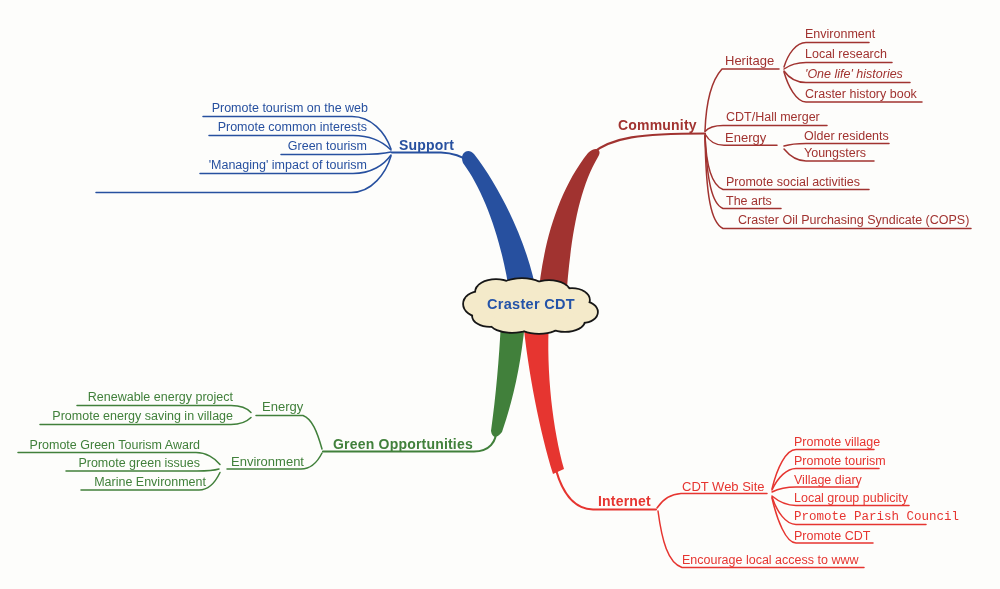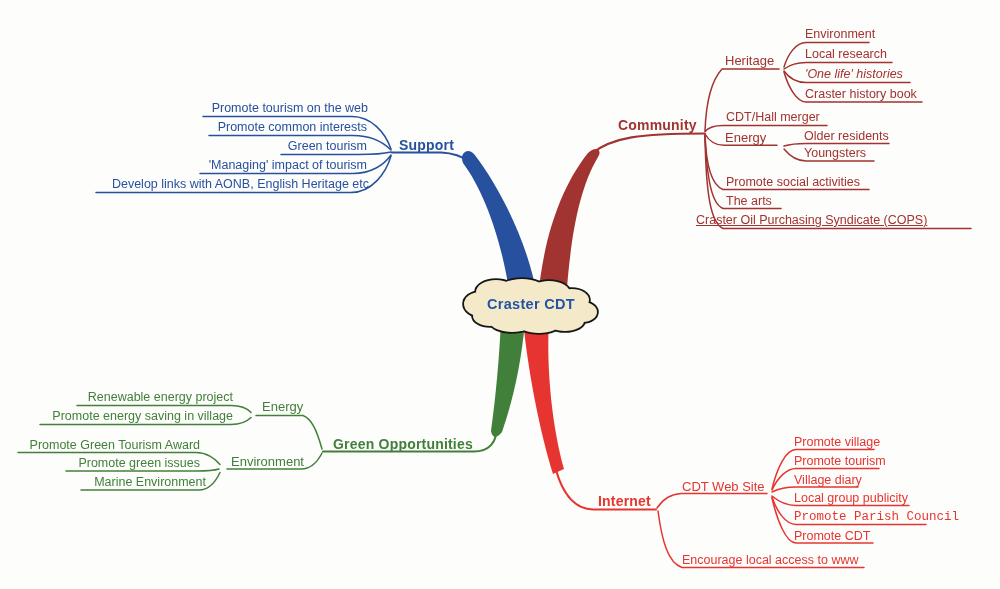--- a/index.html
+++ b/index.html
@@ -132,35 +132,34 @@
     </g>
   </svg>
 
   <div class="cloudtxt">Craster CDT</div>
 
   <div class="lbl main blue" style="left:399px;top:138px;">Support</div>
   <div class="lbl blue" style="right:632px;top:102px;">Promote tourism on the web</div>
   <div class="lbl blue" style="right:633px;top:121px;">Promote common interests</div>
   <div class="lbl blue" style="right:633px;top:140px;">Green tourism</div>
   <div class="lbl blue" style="right:633px;top:159px;">'Managing' impact of tourism</div>
-  <div class="lbl blue" style="right:631px;top:178px;">Develop links with AONB, English Heritage etc</div>
 
   <div class="lbl main dred" style="left:618px;top:118px;">Community</div>
   <div class="lbl sub dred" style="left:725px;top:54px;">Heritage</div>
   <div class="lbl dred" style="left:805px;top:28px;">Environment</div>
   <div class="lbl dred" style="left:805px;top:48px;">Local research</div>
   <div class="lbl dred" style="left:805px;top:68px;font-style:italic;">'One life' histories</div>
   <div class="lbl dred" style="left:805px;top:87.5px;">Craster history book</div>
   <div class="lbl dred" style="left:726px;top:111px;">CDT/Hall merger</div>
   <div class="lbl sub dred" style="left:725px;top:130.5px;">Energy</div>
   <div class="lbl dred" style="left:804px;top:129.5px;">Older residents</div>
   <div class="lbl dred" style="left:804px;top:147px;">Youngsters</div>
   <div class="lbl dred" style="left:726px;top:175.5px;">Promote social activities</div>
   <div class="lbl dred" style="left:726px;top:194.5px;">The arts</div>
-  <div class="lbl dred" style="left:696px;top:214px;text-decoration:underline;">Craster Oil Purchasing Syndicate (COPS)</div>
+  <div class="lbl dred" style="left:738px;top:214px;">Craster Oil Purchasing Syndicate (COPS)</div>
 
   <div class="lbl main grn" style="left:333px;top:437px;">Green Opportunities</div>
   <div class="lbl sub grn" style="left:262px;top:400px;">Energy</div>
   <div class="lbl grn" style="right:767px;top:391px;">Renewable energy project</div>
   <div class="lbl grn" style="right:767px;top:410px;">Promote energy saving in village</div>
   <div class="lbl sub grn" style="left:231px;top:455px;">Environment</div>
   <div class="lbl grn" style="right:800px;top:439px;">Promote Green Tourism Award</div>
   <div class="lbl grn" style="right:800px;top:457px;">Promote green issues</div>
   <div class="lbl grn" style="right:794px;top:476px;">Marine Environment</div>
 

